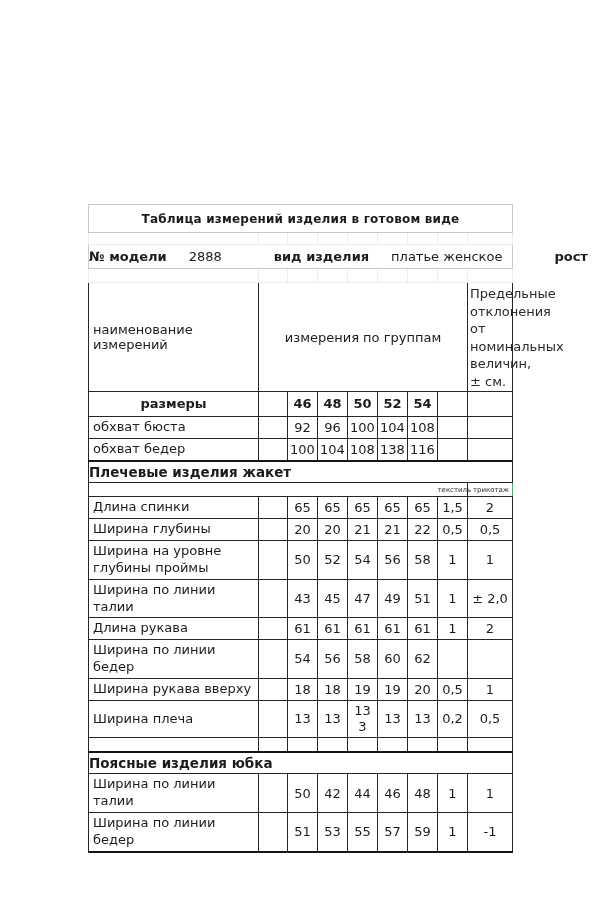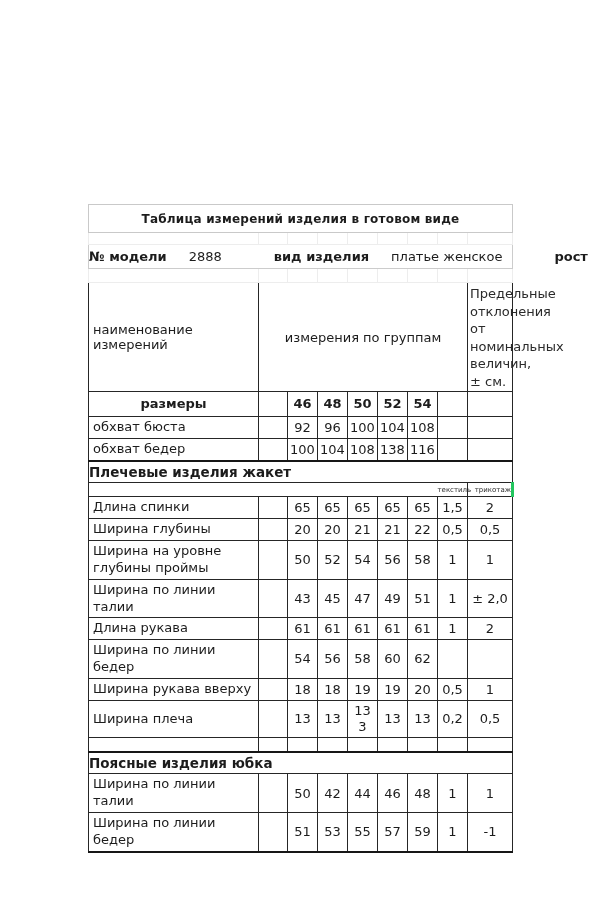--- a/index.html
+++ b/index.html
@@ -95,21 +95,21 @@
   tr.sub td {
     border-bottom: 1px solid #262626;
     height: 14px;
     font-size: 7px;
     color: #2a2a2a;
     vertical-align: middle;
   }
   tr.sub td.edge-l { border-left: 1px solid #262626; }
   tr.sub td.edge-r { border-right: 1px solid #262626; }
   tr.sub td.tex-l { text-align: right; padding-right: 2px; }
-  tr.sub td.kn-l  { border-left: 1px solid #262626; border-right: 3px solid #22c55e; text-align: right; padding-left: 2px; }
+  tr.sub td.kn-l  { border-left: 1px solid #262626; border-right: 1px solid #22c55e; text-align: center; padding-left: 2px; }
   tr.empty td { height: 15px; }
   tr.last td { border-bottom: 2px solid #161616; }
 </style>
 </head>
 <body>
 
 <div class="sheet">
 <table class="t">
   <colgroup>
     <col style="width:170px">

